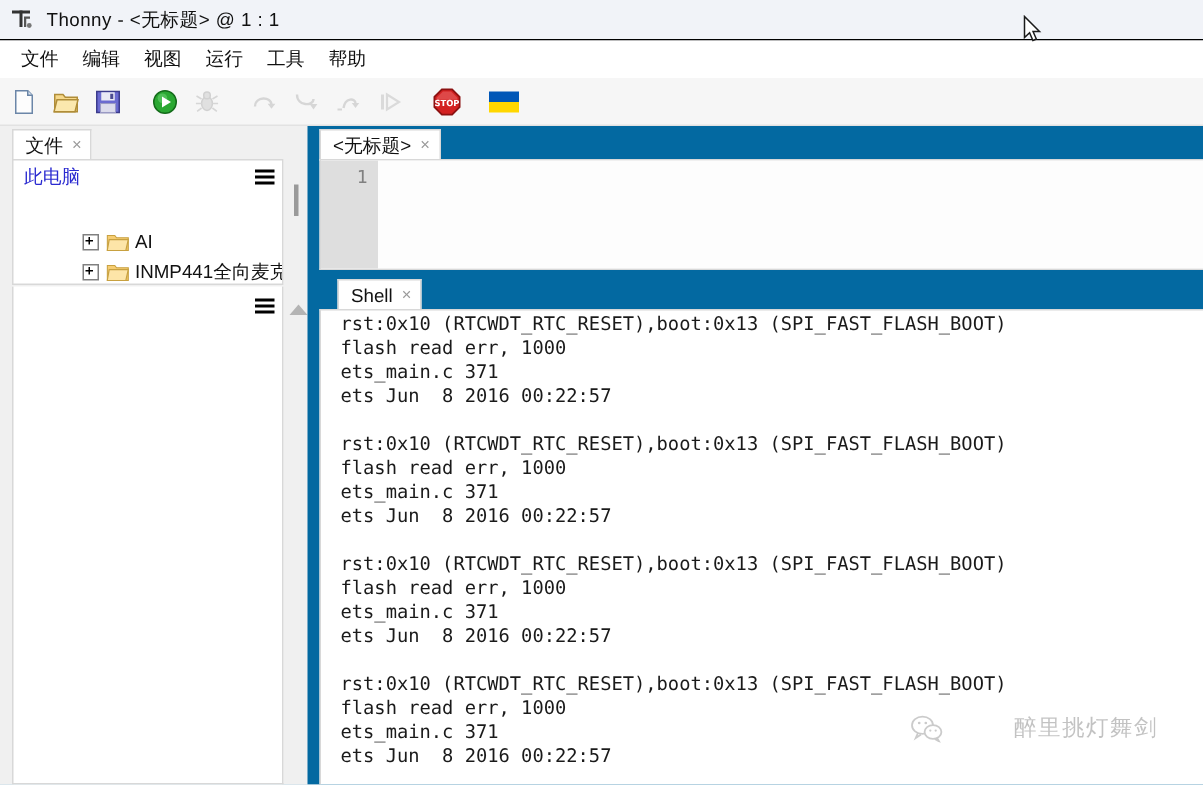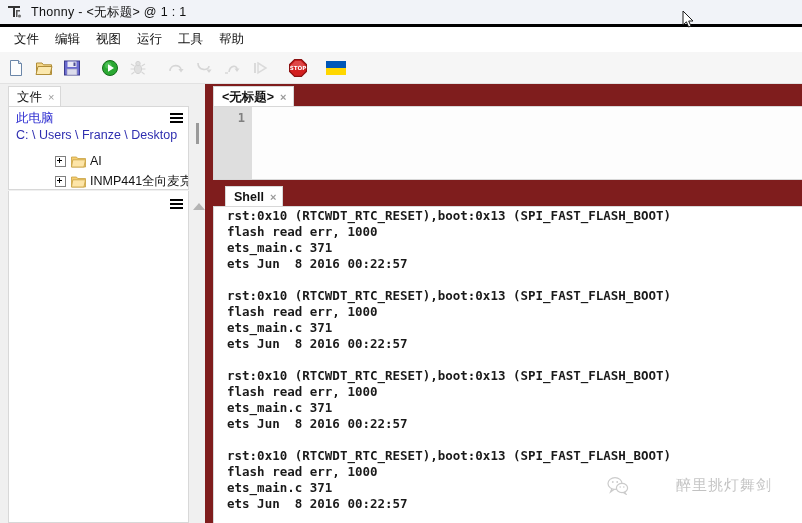--- a/index.html
+++ b/index.html
@@ -22,21 +22,21 @@
     height: 523px;
     background: #f0f0f0;
   }
 
   
   .titlebar {
     position: absolute;
     left: 0; top: 0;
     width: 802px; height: 27px;
     background: #f1f3f8;
-    border-bottom: 3px solid #000000;
+    border-bottom: 1px solid #000000;
     display: flex;
     align-items: center;
     box-sizing: border-box;
   }
   .app-icon {
     width: 16px; height: 16px;
     margin-left: 7px; margin-right: 8px;
     position: relative;
     flex: none;
   }
@@ -241,22 +241,21 @@
     border-left: 6px solid transparent;
     border-right: 6px solid transparent;
     border-bottom: 7px solid #b4b4b4;
   }
 
   
   .rightpane {
     position: absolute;
     left: 205px; top: 0;
     width: 597px; height: 439px;
-    background: #7f1d1d;
-    font-weight: bold;
+    background: #0369a1;
   }
 
   .editor-tabstrip { position: relative; height: 23px; }
   #editor-tab { left: 8px; }
   .editor-body {
     position: absolute;
     left: 8px; top: 22px;
     width: 589px; height: 74px;
     background: #ffffff;
     border: 1px solid #d8d8d8;
@@ -454,21 +453,20 @@
         </div>
       </div>
 
       <div class="panel-body" id="files-body">
         <span class="hamburger" id="files-ham">
           <i></i>
             <i></i>
             <i></i>
         </span>
         <div class="this-pc">此电脑</div>
-        <div class="path-line">C: \ Users \ Franze \ Desktop</div>
         <div class="tree">
           <div class="tree-row">
             <span class="expander"></span>
             <span class="folder-ico">
               <svg width="15" height="13" viewBox="0 0 15 13">
                 <path d="M0.5 2 h5 l1.2 1.5 h7.8 v8.5 h-14 z" fill="#f6cd72" stroke="#c8a140" stroke-width="0.8"></path>
                 <path d="M1.8 4.8 h12.7 l-1.6 7.2 h-12.4 z" fill="#fde5a8" stroke="#c8a140" stroke-width="0.8"></path>
               </svg>
             </span>
             <span class="tree-label">AI</span>

